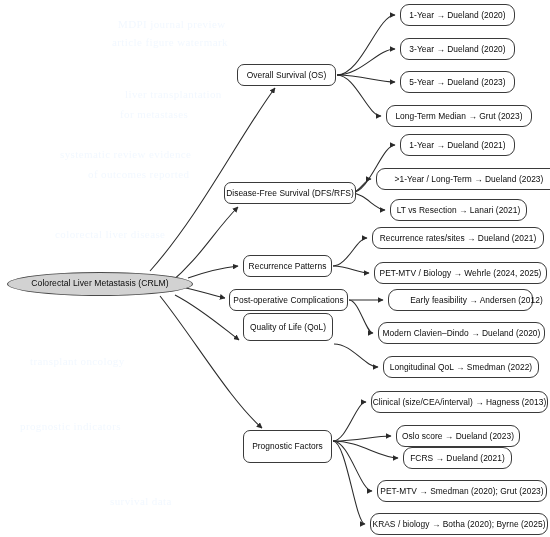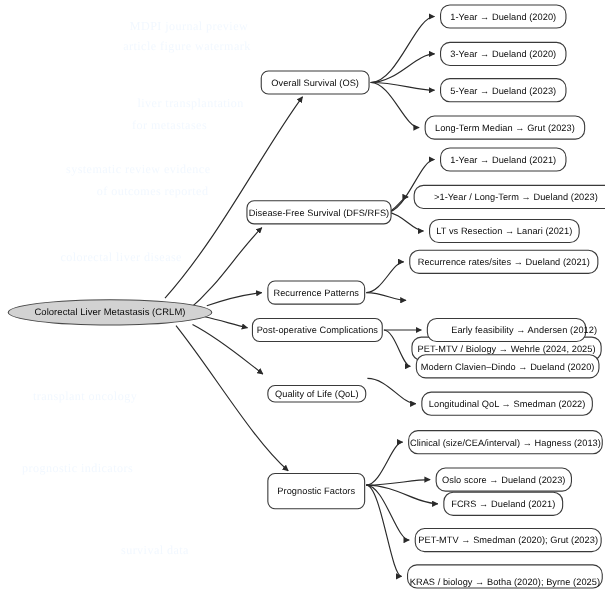--- a/index.html
+++ b/index.html
@@ -105,21 +105,21 @@
       </div>
       <div class="node level1" style="left: 224px; top: 182px; width: 132px; height: 22px;">
         <span>Disease-Free Survival (DFS/RFS)</span>
       </div>
       <div class="node level1" style="left: 243px; top: 255px; width: 89px; height: 22px;">
         <span>Recurrence Patterns</span>
       </div>
       <div class="node level1" style="left: 229px; top: 289px; width: 119px; height: 22px;">
         <span>Post-operative Complications</span>
       </div>
-      <div class="node level1" style="left: 243px; top: 350px; width: 90px; height: 16px;">
+      <div class="node level1" style="left: 243px; top: 313px; width: 90px; height: 28px;">
         <span>Quality of Life (QoL)</span>
       </div>
       <div class="node level1" style="left: 243px; top: 430px; width: 89px; height: 33px;">
         <span>Prognostic Factors</span>
       </div>
       <div class="node leaf" style="left: 400px; top: 4px; width: 115px; height: 22px;">
         <span>1-Year → Dueland (2020)</span>
       </div>
       <div class="node leaf" style="left: 400px; top: 38px; width: 115px; height: 22px;">
         <span>3-Year → Dueland (2020)</span>
@@ -135,21 +135,21 @@
       </div>
       <div class="node leaf" style="left: 376px; top: 168px; width: 186px; height: 22px;">
         <span>&gt;1-Year / Long-Term → Dueland (2023)</span>
       </div>
       <div class="node leaf" style="left: 390px; top: 199px; width: 137px; height: 22px;">
         <span>LT vs Resection → Lanari (2021)</span>
       </div>
       <div class="node leaf" style="left: 372px; top: 227px; width: 172px; height: 22px;">
         <span>Recurrence rates/sites → Dueland (2021)</span>
       </div>
-      <div class="node leaf" style="left: 374px; top: 262px; width: 173px; height: 22px; margin-top: 44px;">
+      <div class="node leaf" style="left: 374px; top: 262px; width: 173px; height: 22px;">
         <span>PET-MTV / Biology → Wehrle (2024, 2025)</span>
       </div>
       <div class="node leaf" style="left: 388px; top: 289px; width: 145px; height: 22px; padding-left: 32px;">
         <span>Early feasibility → Andersen (2012)</span>
       </div>
       <div class="node leaf" style="left: 378px; top: 322px; width: 167px; height: 22px;">
         <span>Modern Clavien–Dindo → Dueland (2020)</span>
       </div>
       <div class="node leaf" style="left: 383px; top: 356px; width: 156px; height: 22px;">
         <span>Longitudinal QoL → Smedman (2022)</span>
@@ -159,21 +159,21 @@
       </div>
       <div class="node leaf" style="left: 396px; top: 425px; width: 124px; height: 22px;">
         <span>Oslo score → Dueland (2023)</span>
       </div>
       <div class="node leaf" style="left: 403px; top: 447px; width: 109px; height: 22px;">
         <span>FCRS → Dueland (2021)</span>
       </div>
       <div class="node leaf" style="left: 377px; top: 480px; width: 170px; height: 22px;">
         <span>PET-MTV → Smedman (2020); Grut (2023)</span>
       </div>
-      <div class="node leaf" style="left: 370px; top: 513px; width: 178px; height: 22px; align-items: flex-end;">
+      <div class="node leaf" style="left: 370px; top: 513px; width: 178px; height: 22px;">
         <span>KRAS / biology → Botha (2020); Byrne (2025)</span>
       </div>
     </div>
 
   <div class="watermark" style="left:118px; top:18px;">MDPI journal preview</div>
   <div class="watermark" style="left:112px; top:36px;">article figure watermark</div>
   <div class="watermark" style="left:125px; top:88px;">liver transplantation</div>
   <div class="watermark" style="left:120px; top:108px;">for metastases</div>
   <div class="watermark" style="left:60px; top:148px;">systematic review evidence</div>
   <div class="watermark" style="left:88px; top:168px;">of outcomes reported</div>

